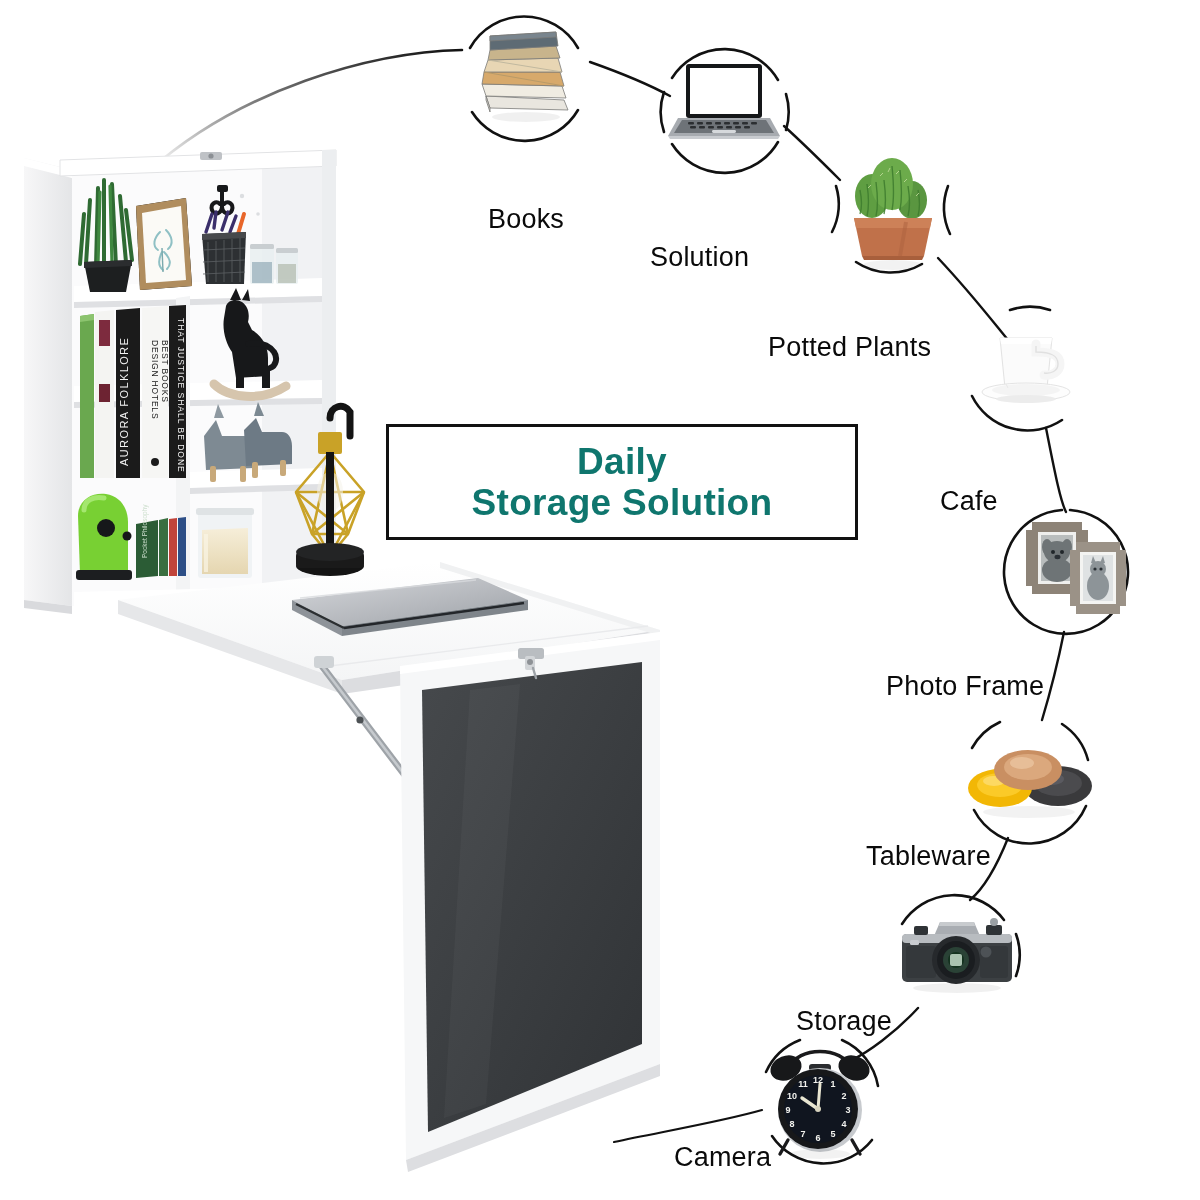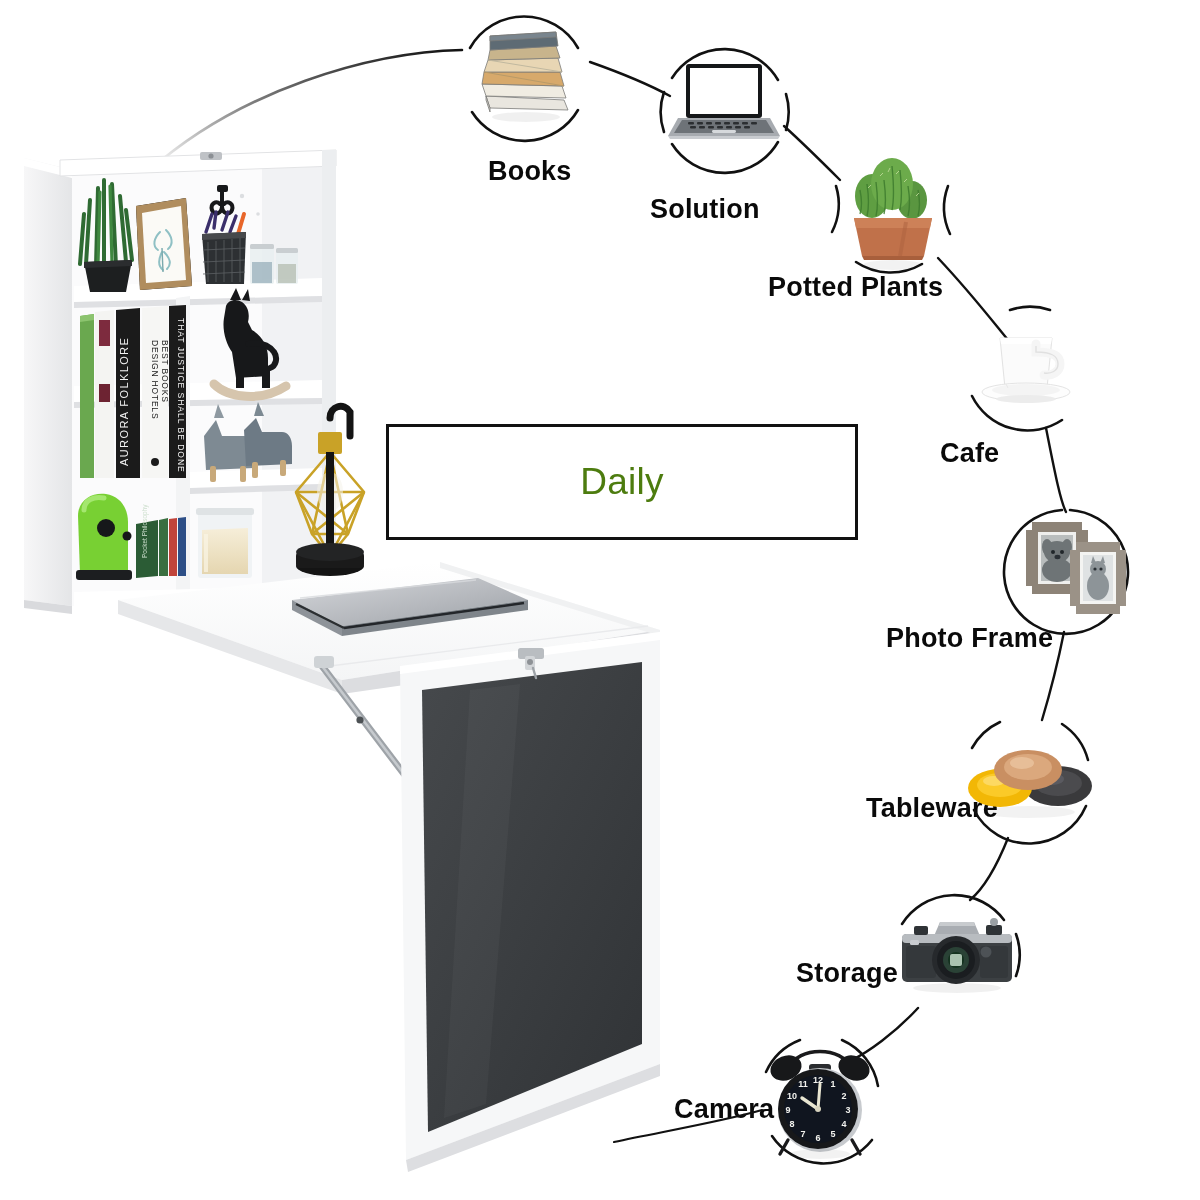--- a/index.html
+++ b/index.html
@@ -9,40 +9,41 @@
     background:#ffffff;
     font-family:"Liberation Sans","DejaVu Sans",sans-serif;
     overflow:hidden;
     position:relative;
   }
   #stage{position:absolute;left:0;top:0;width:1200px;height:1200px;}
   .node-label{
     position:absolute;
     color:#0a0a0a;
     font-size:27px;
-    font-weight:700;
+    font-weight:400;
     letter-spacing:.2px;
     white-space:nowrap;
     line-height:1;
+    margin-top:48px;
   }
 
   
   #title-plate{
     position:absolute;
     left:386px;top:424px;width:466px;height:110px;
     border:3px solid #111;
     background:#fff;
     display:flex;flex-direction:column;
     align-items:center;justify-content:center;
     z-index:40;
   }
   #title-plate .t-line{
-    font-weight:normal;
+    font-weight:bold;
     font-size:37px;
-    color:#4d7c0f;
+    color:#0f766e;
     line-height:1.12;
     letter-spacing:.3px;
     text-align:center;
   }
 
   
   svg.layer{position:absolute;left:0;top:0;width:1200px;height:1200px;overflow:visible;}
   #connector-layer{z-index:5;}
   #furniture-layer{z-index:10;}
   .icon-wrap{position:absolute;z-index:20;}
@@ -370,20 +371,21 @@
 
       <rect x="326" y="452" width="8" height="104" fill="#141414"></rect>
       <ellipse cx="330" cy="566" rx="34" ry="10" fill="#141414"></ellipse>
       <rect x="296" y="552" width="68" height="16" rx="4" fill="#1a1a1a"></rect>
       <ellipse cx="330" cy="552" rx="34" ry="9" fill="#232425"></ellipse>
     </g>
   </svg>
 
   <div id="title-plate">
     <div class="t-line">Daily</div>
+    <div class="t-line">Storage Solution</div>
   </div>
 
   <div class="icon-wrap" style="left:472px;top:22px;width:110px;height:110px;">
     <svg viewBox="0 0 110 110" width="110" height="110">
       <g stroke="#7b7b78" stroke-width="0.8">
         <path d="M14,74 L92,78 L96,88 L18,86 Z" fill="#e9e6df"></path>
         <path d="M14,74 L18,86 L18,90 L14,78 Z" fill="#d8d5cd"></path>
         <path d="M10,62 L90,64 L94,76 L14,74 Z" fill="#f0ece2"></path>
         <path d="M12,50 L88,50 L92,64 L10,62 Z" fill="#d7a96b"></path>
         <path d="M16,38 L86,36 L90,50 L12,50 Z" fill="#e8d6b4"></path>
@@ -580,20 +582,20 @@
 
       <path d="M56,73 L40,62" stroke="#e9e6d2" stroke-width="3.4" stroke-linecap="round"></path>
       <path d="M56,73 L58,48" stroke="#e9e6d2" stroke-width="3" stroke-linecap="round"></path>
       <circle cx="56" cy="73" r="3" fill="#d8d4bf"></circle>
       <ellipse cx="58" cy="118" rx="30" ry="5" fill="#000" opacity=".05"></ellipse>
     </svg>
   </div>
 
   <div class="node-label" style="left:488px;top:158px;">Books</div>
   <div class="node-label" style="left:650px;top:196px;">Solution</div>
-  <div class="node-label" style="left:768px;top:274px;">Potted Plants</div>
+  <div class="node-label" style="left:768px;top:286px;">Potted Plants</div>
   <div class="node-label" style="left:940px;top:440px;">Cafe</div>
   <div class="node-label" style="left:886px;top:625px;">Photo Frame</div>
   <div class="node-label" style="left:866px;top:795px;">Tableware</div>
   <div class="node-label" style="left:796px;top:960px;">Storage</div>
   <div class="node-label" style="left:674px;top:1096px;">Camera</div>
 
 </div>
 
 </body></html>

